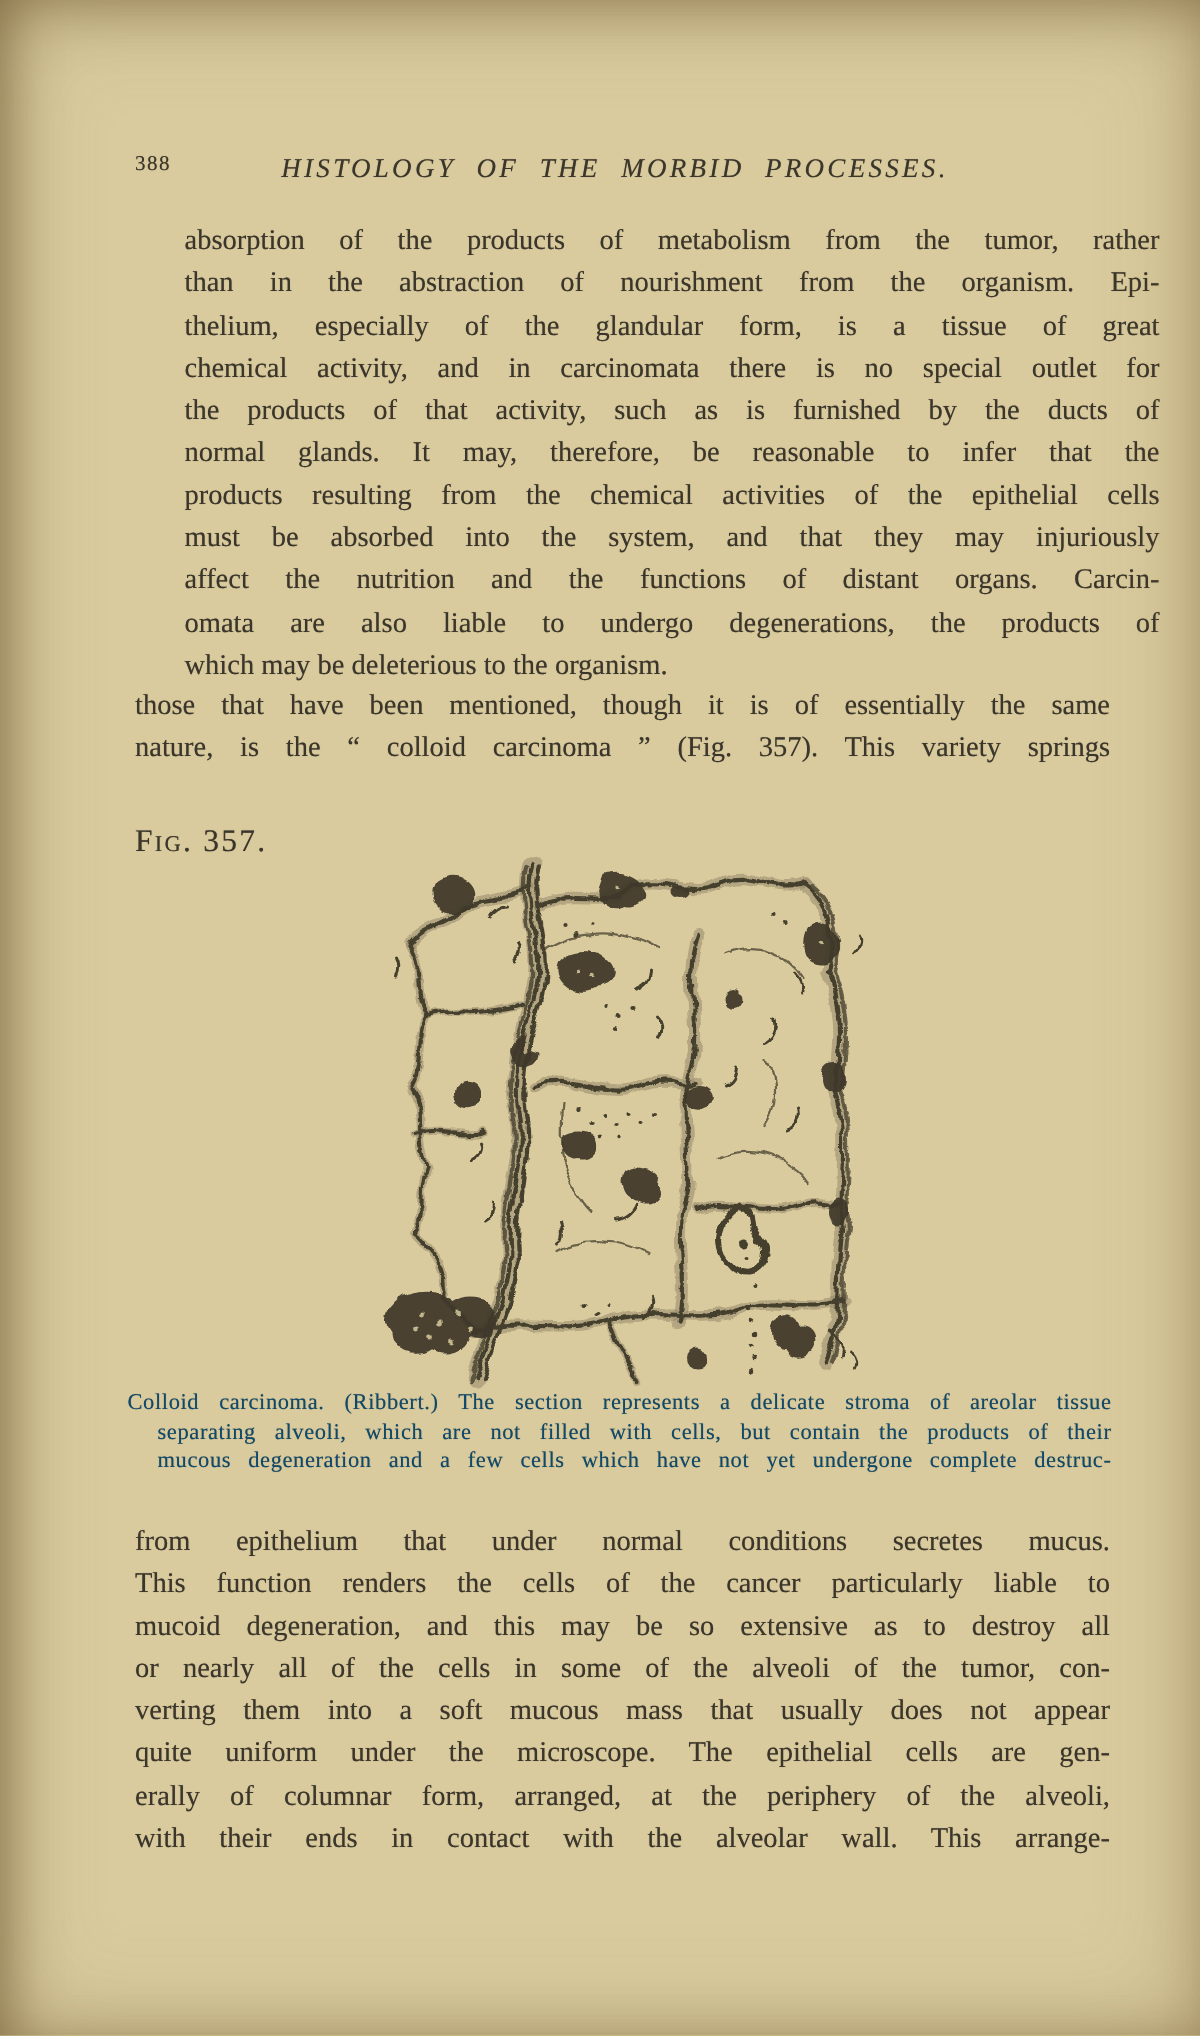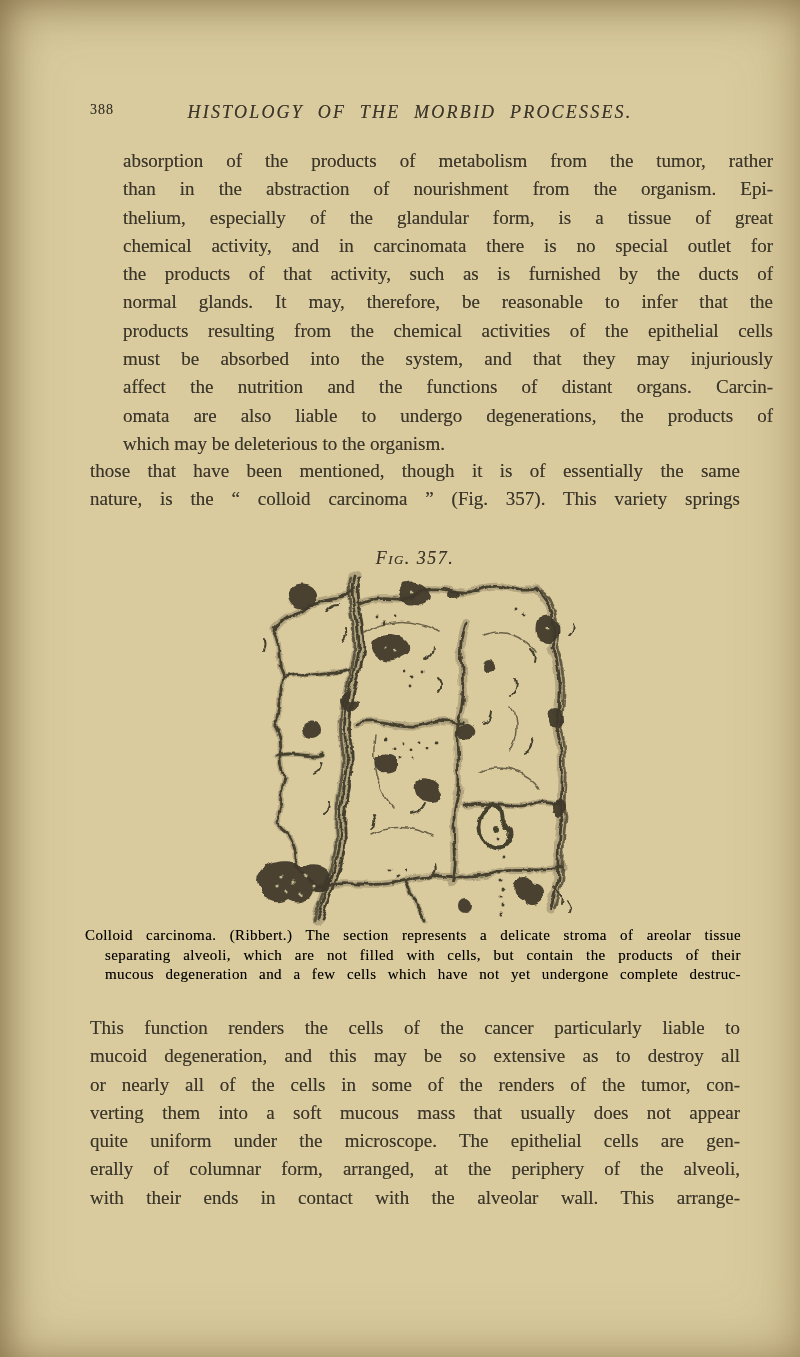--- a/index.html
+++ b/index.html
@@ -42,31 +42,31 @@
   .para .ln { white-space: normal; }
   .para .ln.end { text-align-last: left; }
   .para .ln.pindent { padding-left: 24px; box-sizing: border-box; }
 
   .para1 { top: 147px; margin-left: 33px; }
   .para2 { top: 457px; }
   .para3 { top: 1014px; }
 
   .fig-label {
     position: absolute; top: 548px; left: 90px; width: 650px;
-    text-align: center; font-size: 18px;
-    font-variant: small-caps; letter-spacing: 1.5px; font-style: italic;
+    font-size: 21px;
+    font-variant: small-caps; letter-spacing: 1.5px;
   }
 
   .figure-wrap { position: absolute; left: 253px; top: 576px; width: 332px; height: 348px; }
   .figure-wrap svg { overflow: visible; display: block; }
 
   .caption { position: absolute; left: 85px; top: 926px; width: 656px; }
   .caption .cap-ln {
     font-size: 15px; line-height: 19.6px;
-    color: #000000;
+    color: #0c4a6e;
     text-align: justify; text-align-last: justify;
     letter-spacing: 0.4px;
   }
   .caption .cap-ln.indent { padding-left: 20px; box-sizing: border-box; }
   .caption .cap-ln.end { text-align-last: left; }
 
   
   .bl { fill: none; stroke: #93876a; stroke-opacity: 0.55; stroke-linecap: round; }
   .bd { fill: none; stroke: #453f2d; stroke-width: 2.8; stroke-dasharray: 6 2.4; stroke-linecap: round; }
   .mem { fill: none; stroke: #6b6248; stroke-width: 1.5; stroke-linecap: round; }
@@ -245,20 +245,21 @@
   </svg>
 </div>
 
 <div class="caption">
   <div class="cap-ln ink">Colloid carcinoma.  (Ribbert.)  The section represents a delicate stroma of areolar tissue</div>
   <div class="cap-ln ink indent">separating alveoli, which are not filled with cells, but contain the products of their</div>
   <div class="cap-ln ink indent">mucous degeneration and a few cells which have not yet undergone complete destruc-</div>
 </div>
 
 <div class="para para3">
+  <div class="ln ink">from epithelium that under normal conditions secretes mucus.</div>
   <div class="ln ink">This function renders the cells of the cancer particularly liable to</div>
   <div class="ln ink">mucoid degeneration, and this may be so extensive as to destroy all</div>
-  <div class="ln ink">or nearly all of the cells in some of the renders of the tumor, con-</div>
+  <div class="ln ink">or nearly all of the cells in some of the alveoli of the tumor, con-</div>
   <div class="ln ink">verting them into a soft mucous mass that usually does not appear</div>
   <div class="ln ink">quite uniform under the microscope.  The epithelial cells are gen-</div>
   <div class="ln ink">erally of columnar form, arranged, at the periphery of the alveoli,</div>
   <div class="ln ink">with their ends in contact with the alveolar wall.  This arrange-</div>
 </div>
 
 </body></html>

